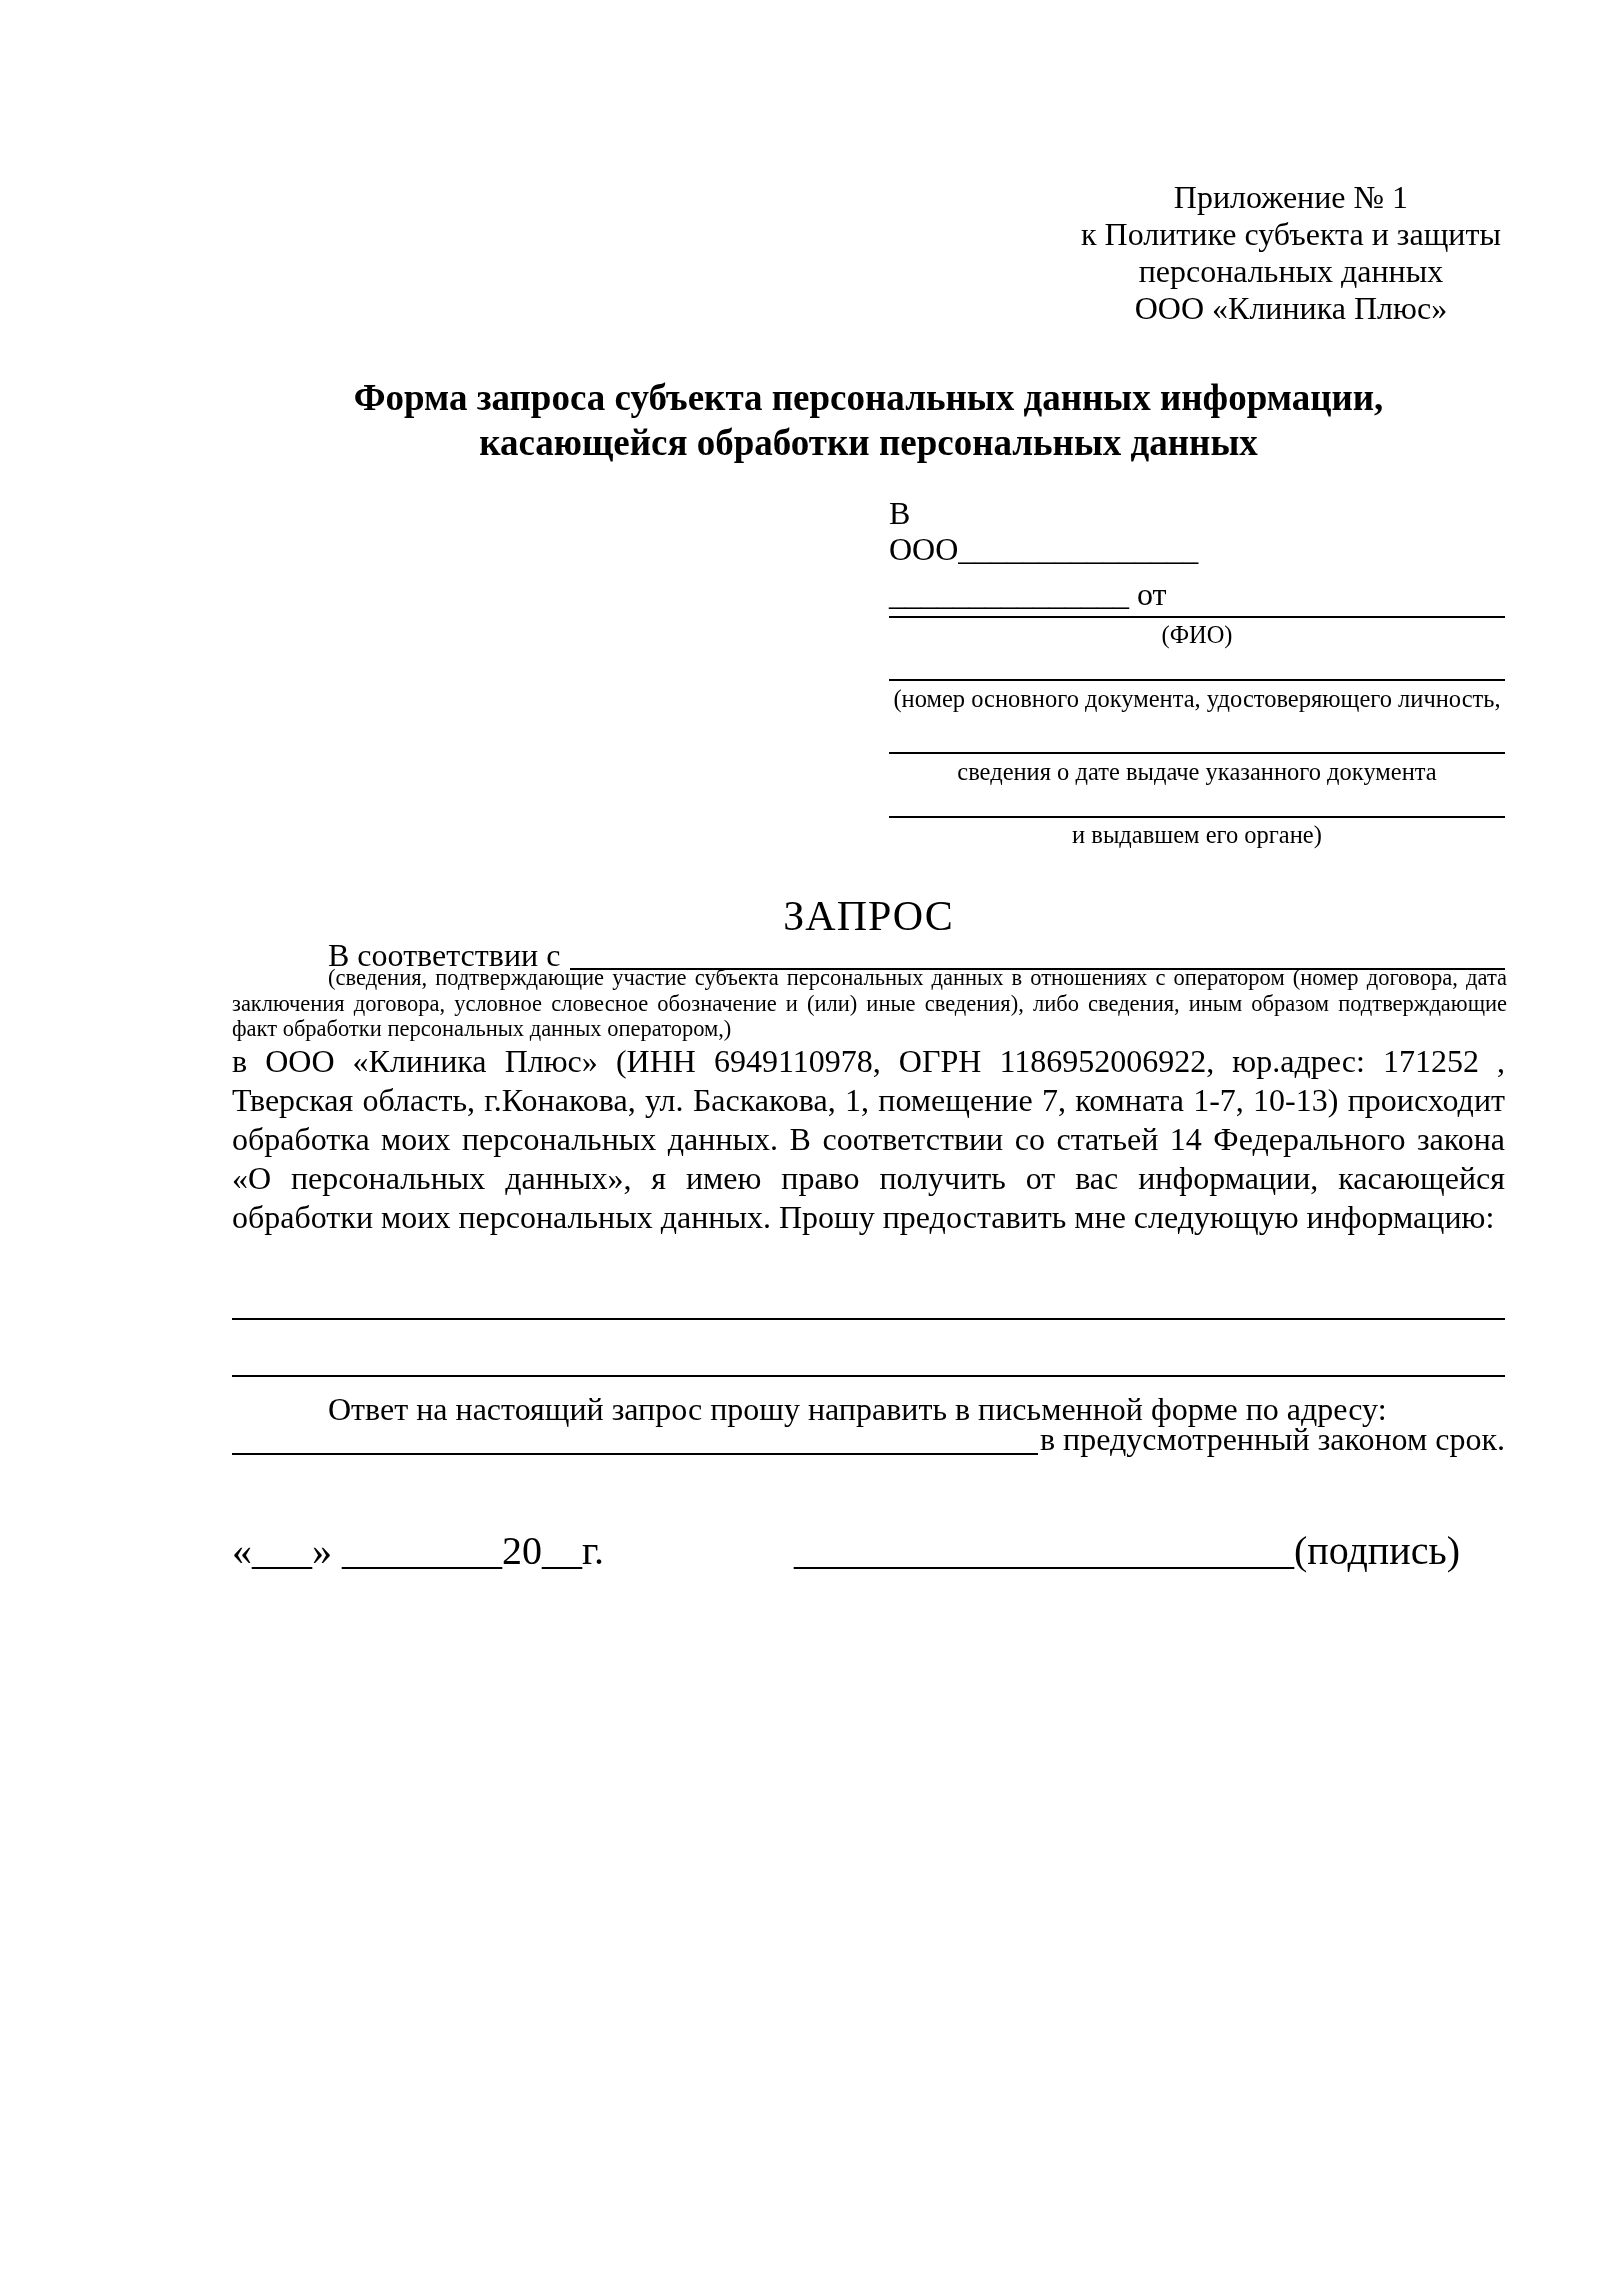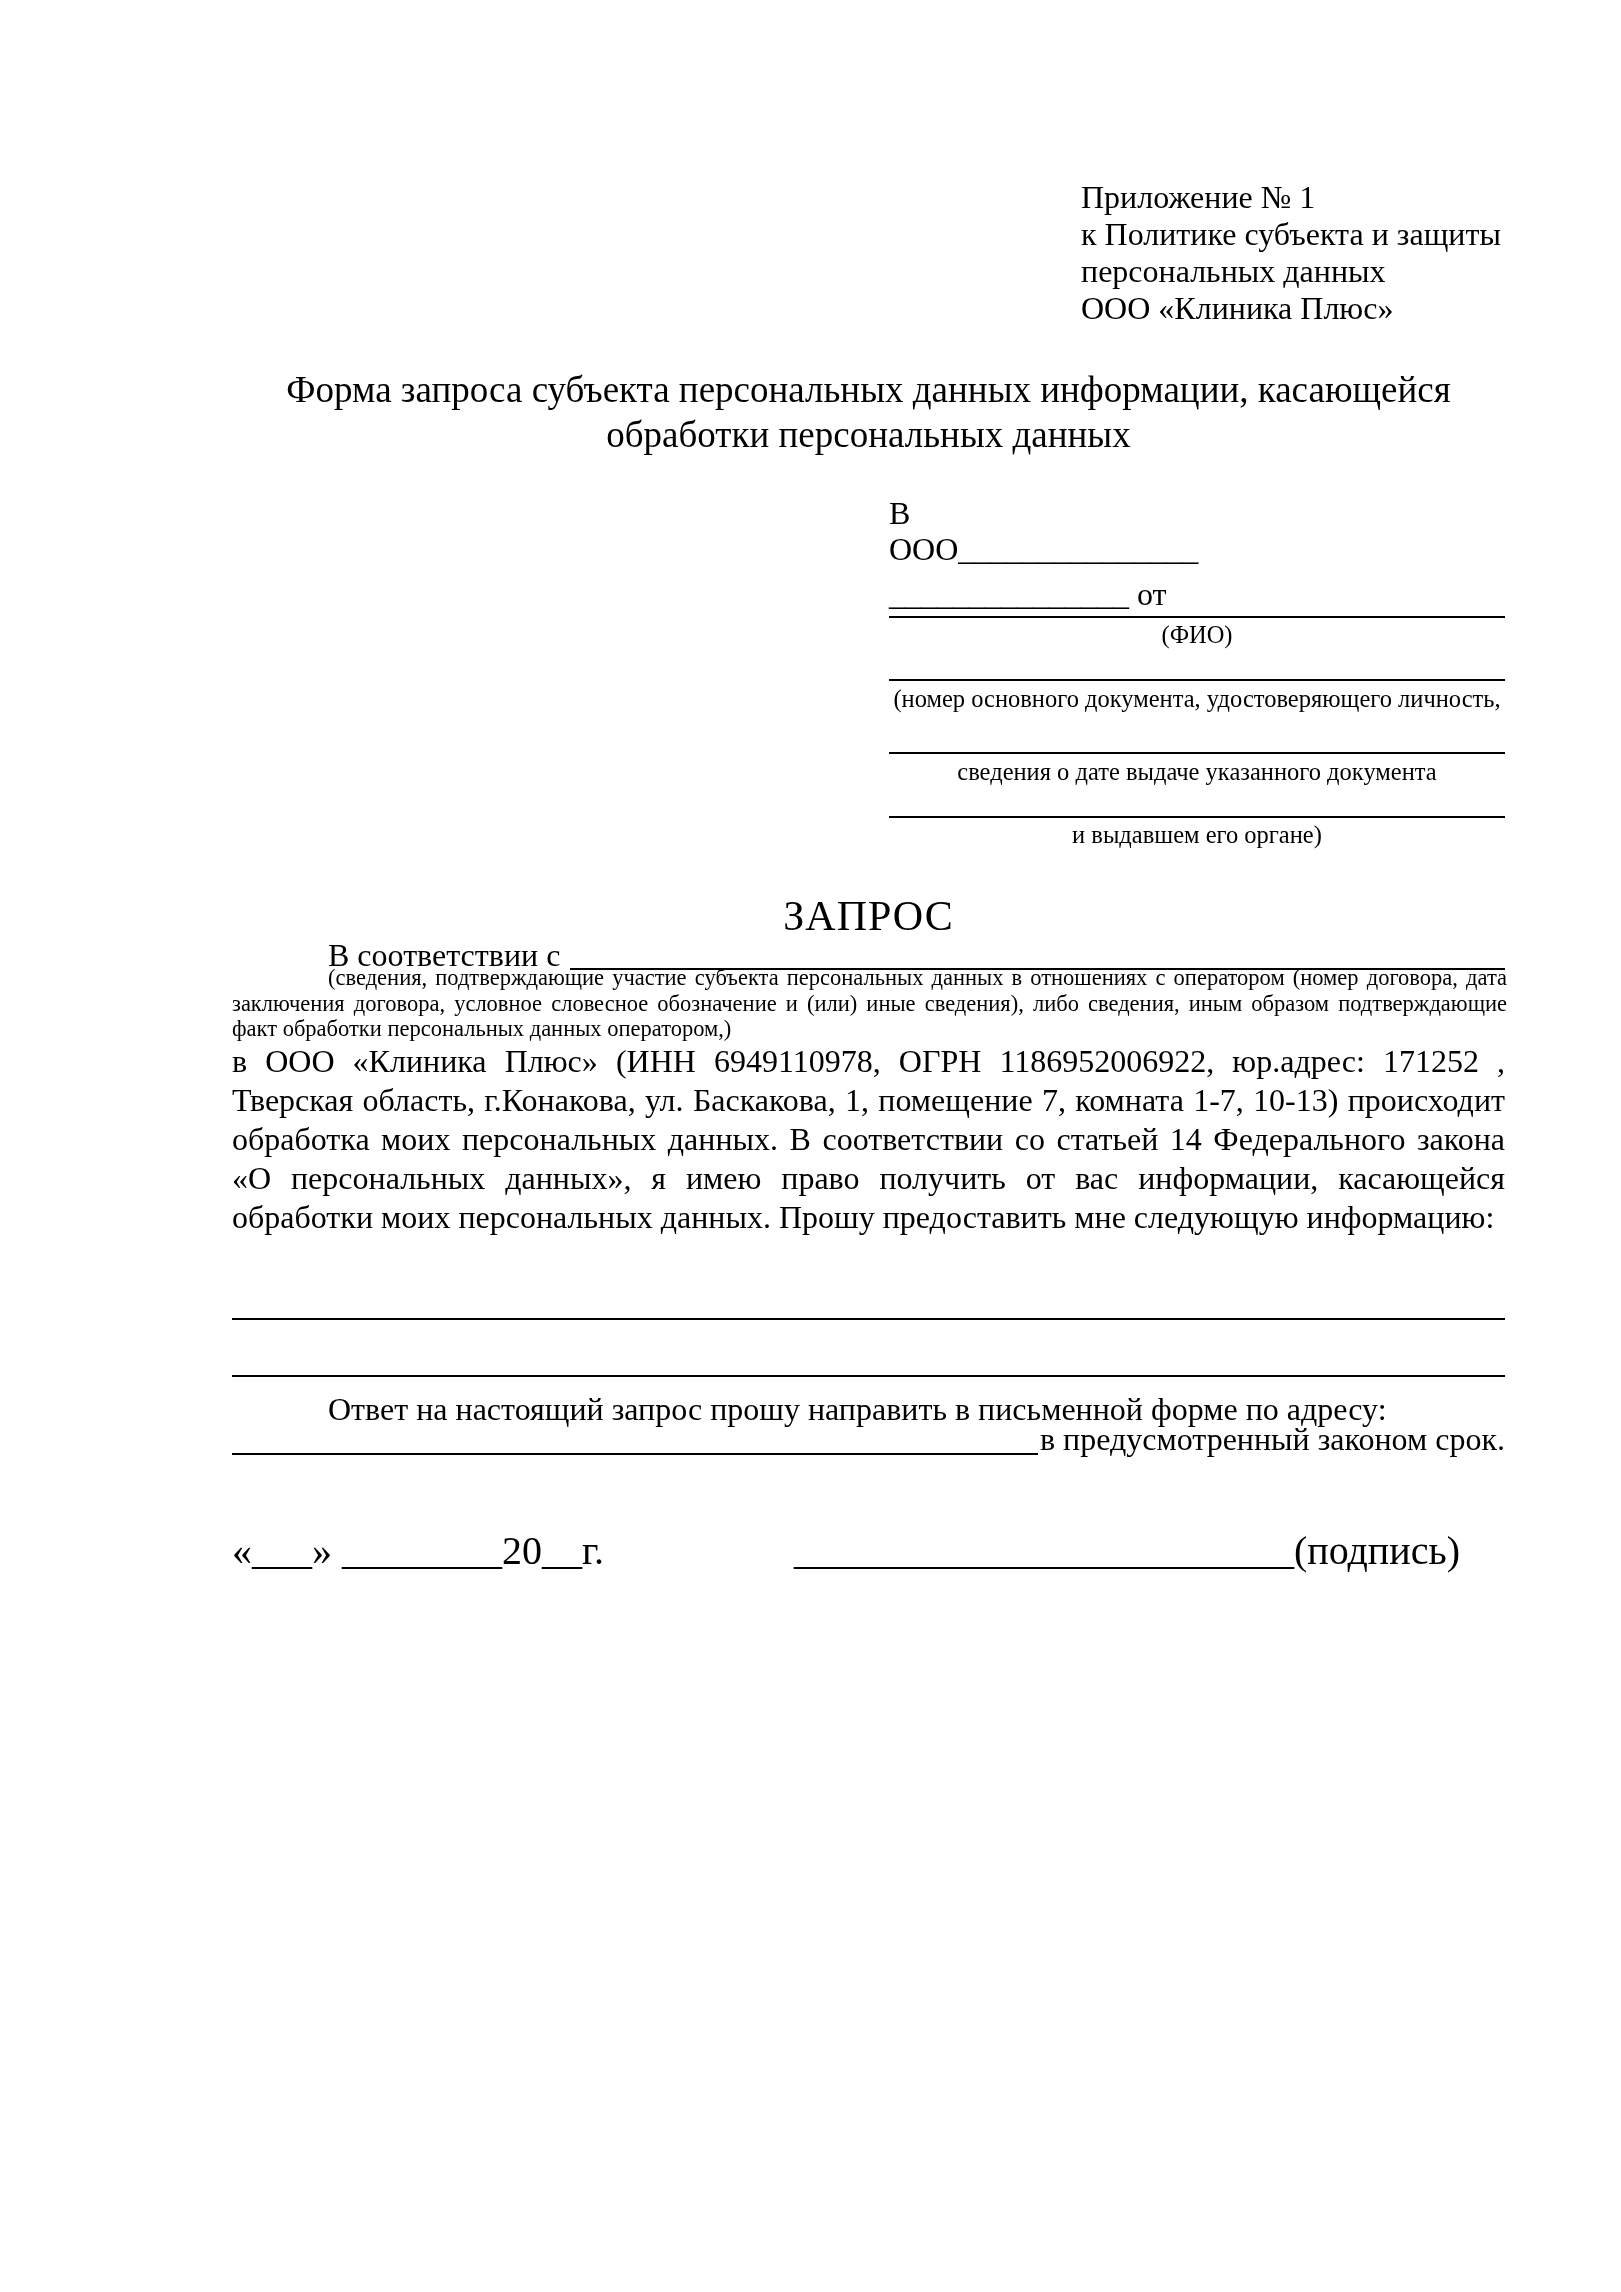--- a/index.html
+++ b/index.html
@@ -11,30 +11,30 @@
     color: #000000;
     font-family: "Liberation Serif", "DejaVu Serif", serif;
     overflow: hidden;
   }
   .abs { position: absolute; }
 
   
   .header-block {
     left: 1081px; top: 179px;
     font-size: 32px; line-height: 37px;
-    text-align: left;
+    text-align: center;
   }
 
   
   .title {
     left: 232px; right: 116px; top: 359px;
-    margin: 8px;
+    margin: 16px;
     text-align: center;
     font-size: 37px; line-height: 45px;
-    font-weight: normal;
+    font-weight: bold;
   }
   .title-inner { max-width: 1196px; margin: 0 auto; }
 
   
   .addressee { left: 889px; right: 116px; top: 495px; height: 372px; font-size: 32px; }
   .addressee > div { position: absolute; left: 0; right: 0; }
   .a-line { white-space: nowrap; }
   .rule { height: 0; border-bottom: 2px solid #000; }
   .caption { text-align: center; font-size: 24.5px; line-height: 29px; }
 

